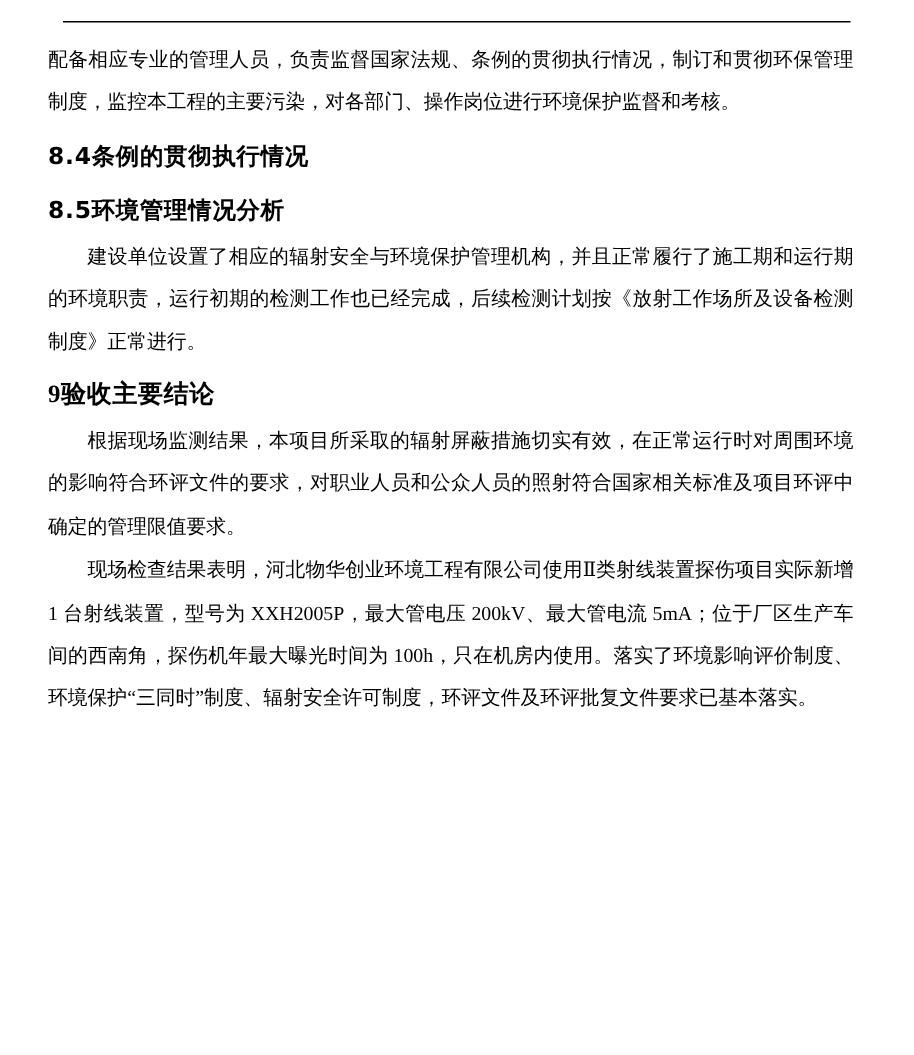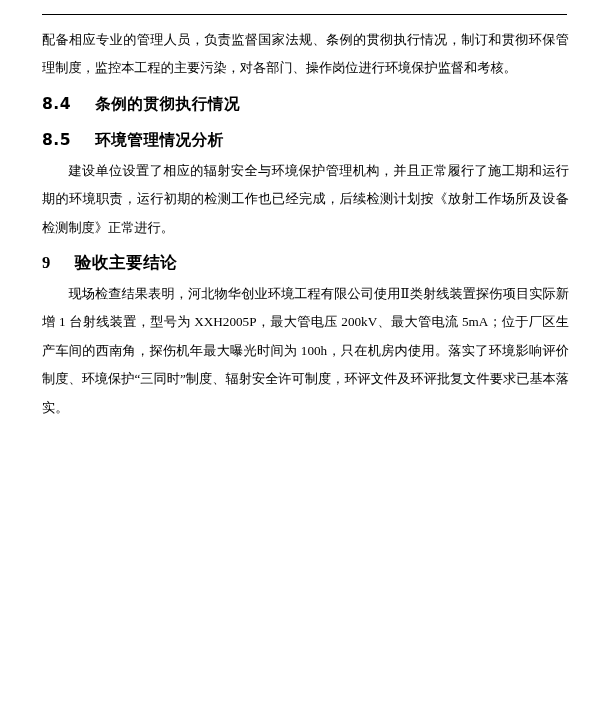--- a/index.html
+++ b/index.html
@@ -24,21 +24,21 @@
   .top-rule {
     position: absolute;
     left: 42px;
     right: 42px;
     top: 14px;
     height: 1px;
     background: #000000;
   }
   .content {
     position: absolute;
-    left: 42px;
+    left: 32px;
     right: 40px;
     top: 26px;
   }
   p {
     margin: 0;
     font-size: 13.2px;
     line-height: 28.4px;
     text-align: justify;
     text-justify: inter-ideograph;
   }
@@ -51,21 +51,21 @@
     font-size: 15.6px;
     font-weight: bold;
     line-height: 30px;
     letter-spacing: 0.5px;
   }
   h2.big {
     font-size: 16.6px;
     font-family: Liberation Serif, serif;
   }
   .sec-num {
-    margin-right: 24px;
+    margin-right: 0;
   }
   .blk {
     margin-bottom: 1px;
   }
 </style>
 </head>
 <body>
 
 <div class="page">
   <div class="top-rule"></div>
@@ -85,20 +85,23 @@
     </h2>
 
     <div class="blk">
       <p class="indent">建设单位设置了相应的辐射安全与环境保护管理机构，并且正常履行了施工期和运行期的环境职责，运行初期的检测工作也已经完成，后续检测计划按《放射工作场所及设备检测制度》正常进行。</p>
     </div>
 
     <h2 class="big">
       <span class="sec-num">9</span><span>验收主要结论</span>
     </h2>
 
+    <div class="blk">
+      <p class="indent">根据现场监测结果，本项目所采取的辐射屏蔽措施切实有效，在正常运行时对周围环境的影响符合环评文件的要求，对职业人员和公众人员的照射符合国家相关标准及项目环评中确定的管理限值要求。</p>
+    </div>
 
     <div class="blk">
       <p class="indent">现场检查结果表明，河北物华创业环境工程有限公司使用Ⅱ类射线装置探伤项目实际新增 1 台射线装置，型号为 XXH2005P，最大管电压 200kV、最大管电流 5mA；位于厂区生产车间的西南角，探伤机年最大曝光时间为 100h，只在机房内使用。落实了环境影响评价制度、环境保护“三同时”制度、辐射安全许可制度，环评文件及环评批复文件要求已基本落实。</p>
     </div>
 
 
   </div>
 </div>
 
 </body></html>

